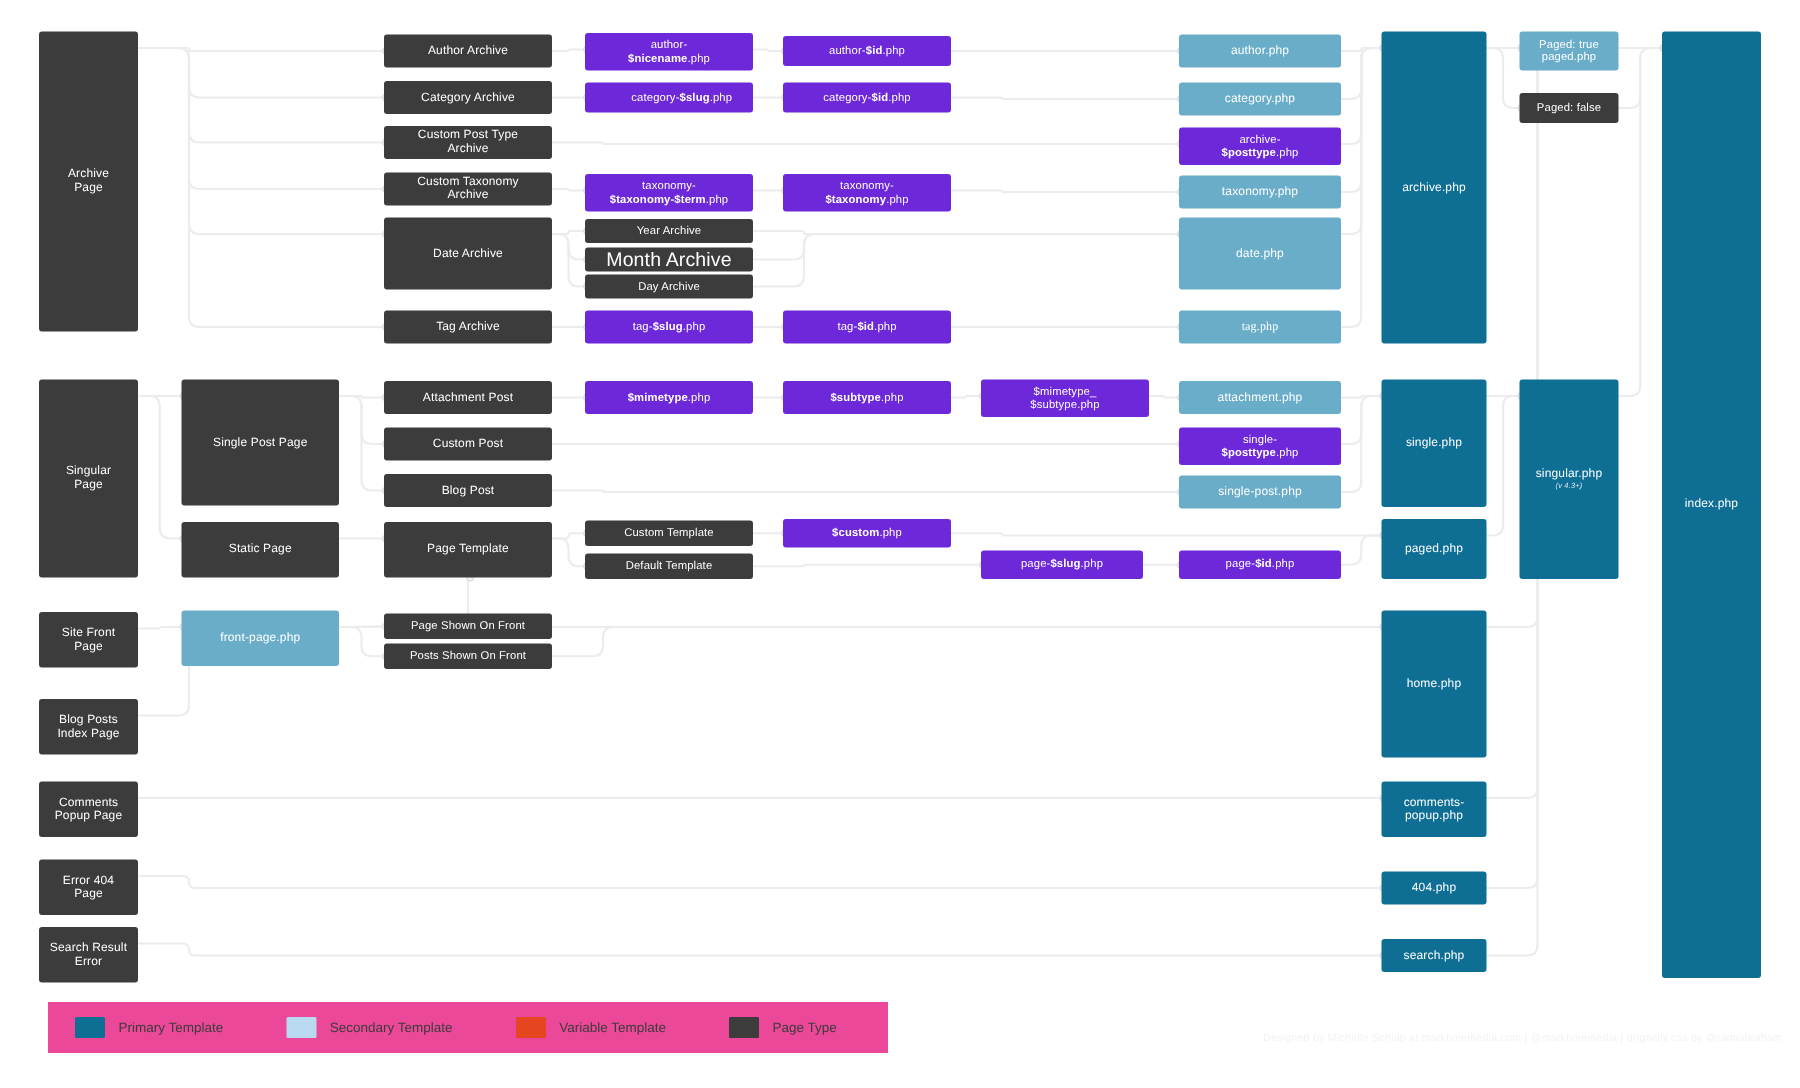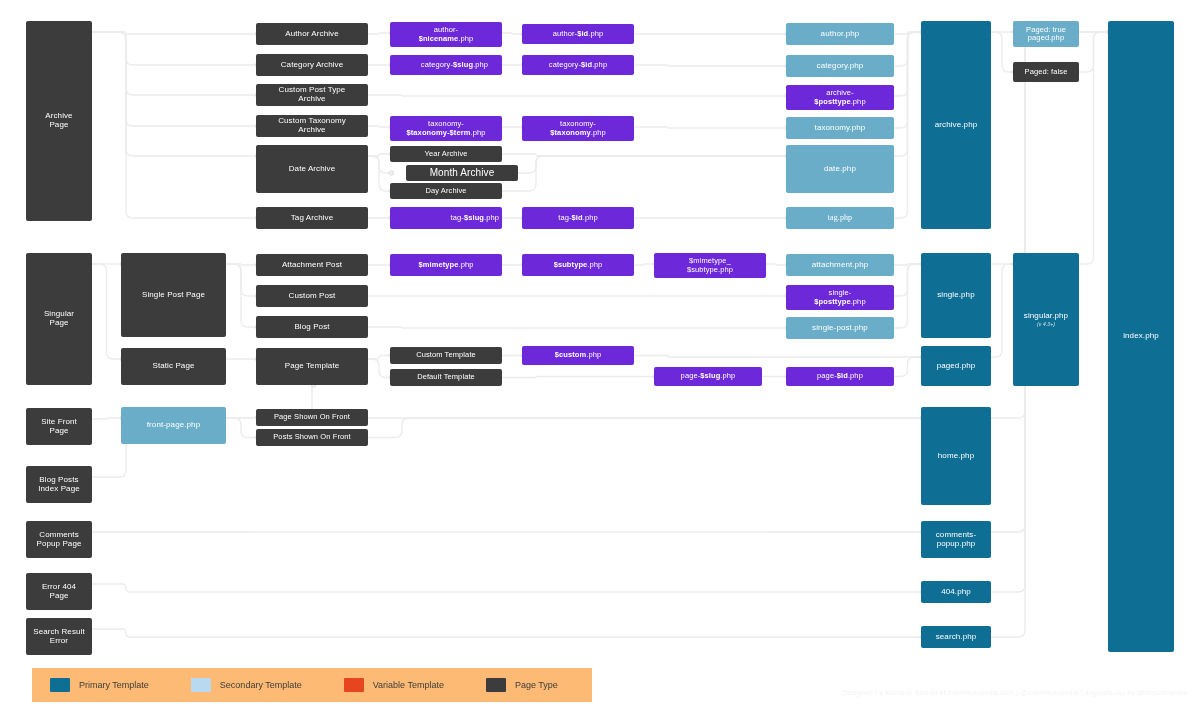--- a/index.html
+++ b/index.html
@@ -11,21 +11,21 @@
         align-items:center;justify-content:center;text-align:center;
         border-radius:2px;color:#fff;line-height:1.12;letter-spacing:.1px;
         padding:1px 3px;overflow:hidden;}
   .node .ttl{display:block;white-space:pre-line;}
   .node .sub{display:block;font-size:5px;font-style:italic;opacity:.85;margin-top:1px;}
   .t-primary{background:#0e6e94;}
   .t-secondary{background:#6aadc8;}
   .t-variable{background:#6d28d9;}
   .t-pagetype{background:#3d3c3c;}
   .b{font-weight:bold;}
-  .legend{position:absolute;left:32px;top:668px;width:560px;height:34px;background:#fdba74;
+  .legend{position:absolute;left:32px;top:668px;width:560px;height:34px;background:#ec4899;
           display:flex;align-items:center;}
   .lg-item{display:flex;align-items:center;margin-left:18px;}
   .lg-sw{width:20px;height:14px;border-radius:1px;}
   .lg-tx{font-size:9px;color:#3d3c3c;margin-left:9px;white-space:nowrap;}
   .credit{position:absolute;right:12px;top:689px;font-size:7px;color:#f2f2f2;
           letter-spacing:.2px;white-space:nowrap;text-align:right;}
 </style>
 </head>
 <body>
 
@@ -196,41 +196,41 @@
       <div class="node t-pagetype" style="left: 256px; top: 115px; width: 112px; height: 22px; font-size: 8px;">
         <span class="ttl">Custom Taxonomy
 Archive</span>
       </div>
       <div class="node t-pagetype" style="left: 256px; top: 145px; width: 112px; height: 48px; font-size: 8px;">
         <span class="ttl">Date Archive</span>
       </div>
       <div class="node t-pagetype" style="left: 390px; top: 146px; width: 112px; height: 16px; font-size: 7.5px;">
         <span class="ttl">Year Archive</span>
       </div>
-      <div class="node t-pagetype" style="left: 406px; top: 165px; width: 112px; height: 16px; font-size: 10px;">
+      <div class="node t-pagetype" style="left: 390px; top: 165px; width: 112px; height: 16px; font-size: 13px;">
         <span class="ttl">Month Archive</span>
       </div>
       <div class="node t-pagetype" style="left: 390px; top: 183px; width: 112px; height: 16px; font-size: 7.5px;">
         <span class="ttl">Day Archive</span>
       </div>
       <div class="node t-pagetype" style="left: 256px; top: 207px; width: 112px; height: 22px; font-size: 8px;">
         <span class="ttl">Tag Archive</span>
       </div>
       <div class="node t-variable" style="left: 390px; top: 22px; width: 112px; height: 25px; font-size: 7.5px;">
         <span class="ttl">author-
 <span class="b">$nicename</span>.php</span>
       </div>
       <div class="node t-variable" style="left: 390px; top: 55px; width: 112px; height: 20px; font-size: 7.5px; padding-left: 20px;">
         <span class="ttl">category-<span class="b">$slug</span>.php</span>
       </div>
       <div class="node t-variable" style="left: 390px; top: 116px; width: 112px; height: 25px; font-size: 7.5px;">
         <span class="ttl">taxonomy-
 <span class="b">$taxonomy-$term</span>.php</span>
       </div>
-      <div class="node t-variable" style="left: 390px; top: 207px; width: 112px; height: 22px; font-size: 7.5px; align-items: flex-end;">
+      <div class="node t-variable" style="left: 390px; top: 207px; width: 112px; height: 22px; font-size: 7.5px;">
         <span class="ttl">tag-<span class="b">$slug</span>.php</span>
       </div>
       <div class="node t-variable" style="left: 522px; top: 24px; width: 112px; height: 20px; font-size: 7.5px;">
         <span class="ttl">author-<span class="b">$id</span>.php</span>
       </div>
       <div class="node t-variable" style="left: 522px; top: 55px; width: 112px; height: 20px; font-size: 7.5px;">
         <span class="ttl">category-<span class="b">$id</span>.php</span>
       </div>
       <div class="node t-variable" style="left: 522px; top: 116px; width: 112px; height: 25px; font-size: 7.5px;">
         <span class="ttl">taxonomy-

